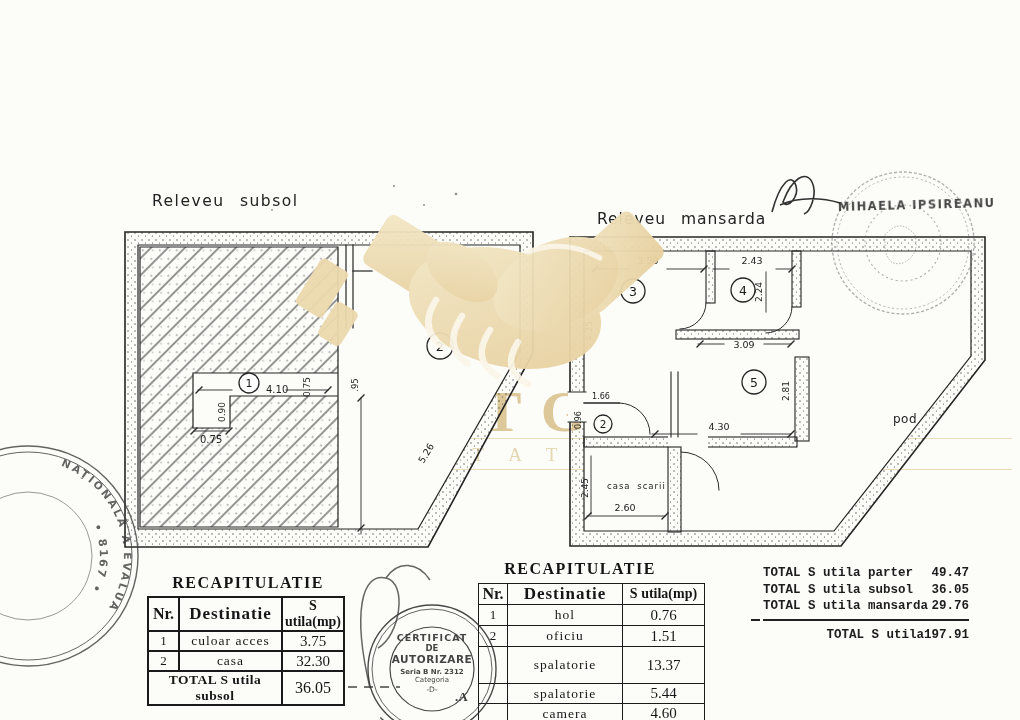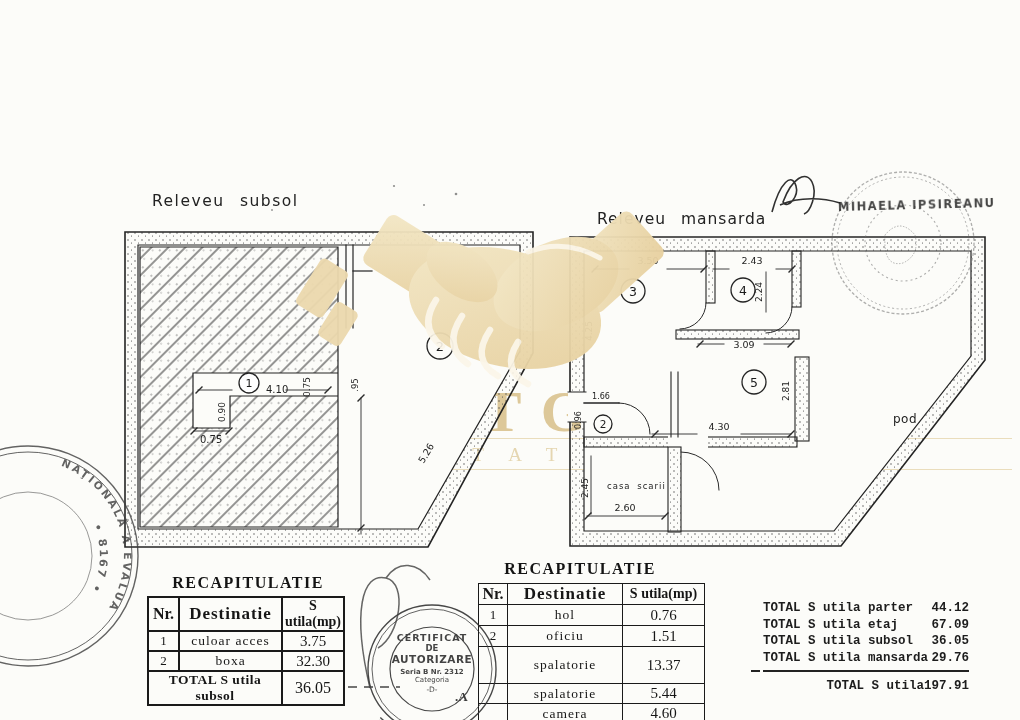--- a/index.html
+++ b/index.html
@@ -14,21 +14,21 @@
                  font-family:"Liberation Serif",serif;color:#161616;}
   #tblM td{border-width:1.6px;}
   td.h-nr{font-weight:bold;font-size:16px;}
   td.h-dest{font-weight:bold;font-size:17px;letter-spacing:1px;}
   td.h-s{font-weight:bold;font-size:14px;}
   td.c-nr{font-size:13px;font-family:"DejaVu Sans",sans-serif;}
   td.c-dest{font-size:13.5px;font-family:"DejaVu Sans",sans-serif;text-align:left;padding-left:12px;letter-spacing:1px;}
   td.c-s{font-size:15px;margin-top:20px;}
   td.c-total{font-size:13.5px;font-weight:bold;letter-spacing:.5px;}
   
-  #totals{position:absolute;left:763px;top:600px;width:206px;
+  #totals{position:absolute;left:763px;top:565px;width:206px;
           font-family:"Liberation Mono","DejaVu Sans Mono",monospace;font-weight:bold;
           font-size:12.5px;color:#1d1d1d;}
   #totals .tline{display:flex;justify-content:space-between;height:16.5px;line-height:16px;}
   #totals .sep{border-top:2px solid #222;margin:4px 0 5px 0;position:relative;}
   #totals .sep:before{content:"";position:absolute;left:-12px;top:-2px;width:9px;border-top:2px solid #222;}
   #totals .grand{display:flex;justify-content:flex-end;height:18px;line-height:18px;}
   
   .wm{position:absolute;mix-blend-mode:multiply;pointer-events:none;}
   #wm-brand{left:316px;top:378px;font-family:"Liberation Serif",serif;font-weight:bold;
             font-size:58px;letter-spacing:3px;color:rgba(220,196,144,.88);white-space:nowrap;}
@@ -234,21 +234,21 @@
       <td class="h-dest">Destinatie</td>
       <td class="h-s">S utila(mp)</td>
     </tr>
     <tr style="height:20px">
       <td class="c-nr">1</td>
       <td class="c-dest">culoar acces</td>
       <td class="c-s">3.75</td>
     </tr>
     <tr style="height:20px">
       <td class="c-nr">2</td>
-      <td class="c-dest">boxa</td>
+      <td class="c-dest">casa</td>
       <td class="c-s">32.30</td>
     </tr>
     <tr style="height:20px">
       <td class="c-total" colspan="2">TOTAL S utila subsol</td>
       <td class="c-s" style="font-size:16px;">36.05</td>
     </tr>
   </tbody>
     </table>
 
   <div class="recap-title" style="left:500px;top:560px;width:160px;">RECAPITULATIE</div>
@@ -293,25 +293,21 @@
       <td class="c-nr"></td>
       <td class="c-dest"></td>
       <td class="c-s"></td>
     </tr>
   </tbody>
     </table>
 
   <div id="totals">
     <div class="tline">
       <span>TOTAL S utila parter</span>
-      <span>44.12</span>
-    </div>
-    <div class="tline">
-      <span>TOTAL S utila etaj</span>
-      <span>67.09</span>
+      <span>49.47</span>
     </div>
     <div class="tline">
       <span>TOTAL S utila subsol</span>
       <span>36.05</span>
     </div>
     <div class="tline">
       <span>TOTAL S utila mansarda</span>
       <span>29.76</span>
     </div>
     <div class="sep"></div>

